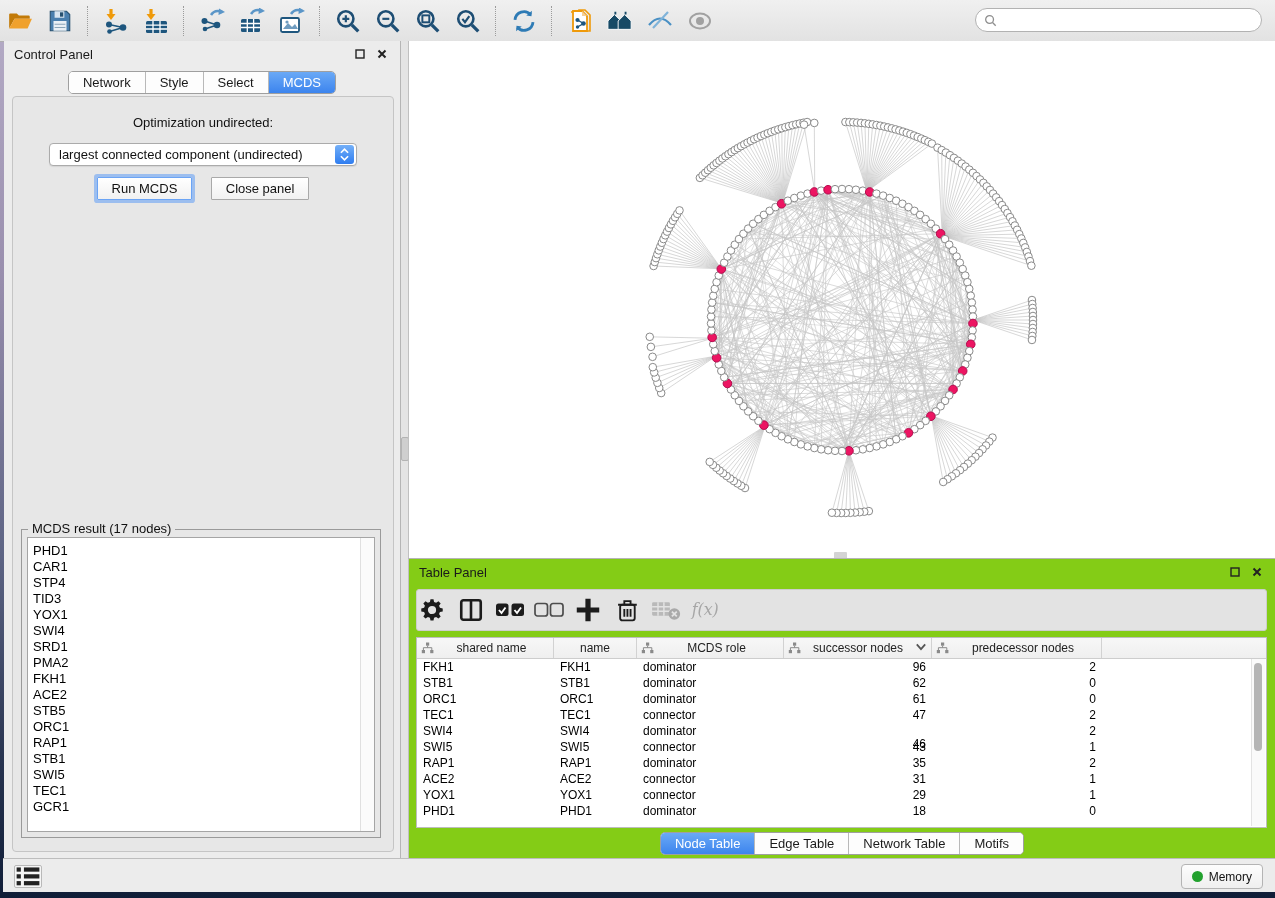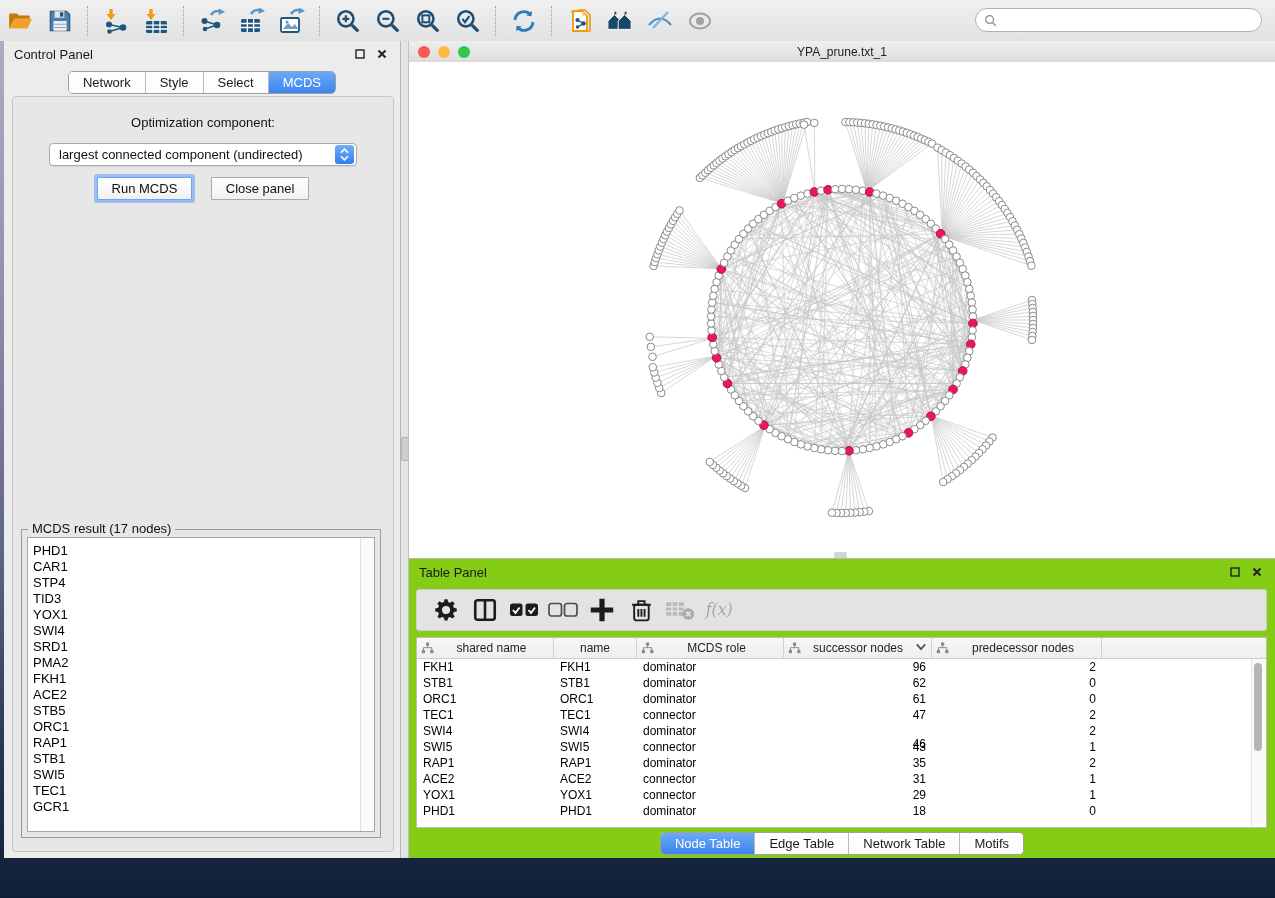--- a/index.html
+++ b/index.html
@@ -70,21 +70,21 @@
     display:flex;align-items:center;position:relative;}
   .lights{display:flex;gap:8px;margin-left:9px;}
   .light{width:12px;height:12px;border-radius:50%;}
   .net-title{position:absolute;left:0;right:0;text-align:center;font-size:12px;color:#222;}
   .net-canvas{position:absolute;left:0;top:21px;right:0;bottom:0;background:#fff;overflow:hidden;}
 
   
   .table-panel{position:absolute;left:408px;top:558px;width:867px;height:300px;background:#84cc16;
     border-left:1px solid #c0c0c0;border-top:1px solid #b5b5b5;box-sizing:border-box;}
   .tp-toolbar{position:absolute;left:7px;right:8px;top:30px;height:42px;background:#e3e3e3;
-    border:1px solid #cdcdcd;border-radius:3px;display:flex;align-items:center;padding-left:14px;box-sizing:border-box;}
+    border:1px solid #cdcdcd;border-radius:3px;display:flex;align-items:center;box-sizing:border-box;}
   .tp-icon{margin-right:9px;display:flex;align-items:center;justify-content:center;width:30px;height:30px;}
   .tp-icon svg{max-width:30px;max-height:26px;}
   .grid{position:absolute;left:7px;right:8px;top:78px;bottom:30px;background:#fff;border:1px solid #bdbdbd;box-sizing:border-box;}
   .grid-header{display:flex;height:20px;background:linear-gradient(180deg,#f7f7f7,#efefef);border-bottom:1px solid #cdcdcd;font-size:12px;color:#222;}
   .gh-cell{display:flex;align-items:center;border-right:1px solid #d2d2d2;box-sizing:border-box;padding:0 4px;}
   .gh-cell .gh-icon{width:13px;height:12px;flex:0 0 auto;}
   .gh-cell .gh-label{flex:1;text-align:center;white-space:nowrap;overflow:hidden;}
   .gh-cell .gh-sort{width:12px;flex:0 0 auto;}
   .grid-row{display:flex;height:16px;font-size:12px;color:#000;align-items:center;}
   .g-cell{box-sizing:border-box;padding:0 6px;white-space:nowrap;overflow:hidden;}
@@ -267,21 +267,21 @@
     </div>
     <div class="cp-tabs-row">
       <span class="seg-tabs" id="cp-tabs">
           <span class="seg-tab">Network</span>
           <span class="seg-tab">Style</span>
           <span class="seg-tab">Select</span>
           <span class="seg-tab active">MCDS</span>
         </span>
     </div>
     <div class="cp-content">
-      <div class="opt-label">Optimization component:</div>
+      <div class="opt-label">Optimization undirected:</div>
       <div class="dropdown">
         <span class="dd-text">largest connected component (undirected)</span>
         <span class="dd-stepper">
           <svg viewBox="0 0 10 6">
               <path d="M1 5 L5 1 L9 5" fill="none" stroke="#fff" stroke-width="1.8"></path>
             </svg>
           <svg viewBox="0 0 10 6">
               <path d="M1 1 L5 5 L9 1" fill="none" stroke="#fff" stroke-width="1.8"></path>
             </svg>
         </span>
@@ -316,28 +316,20 @@
         </div>
       </div>
     </div>
   </div>
 
   <div class="v-splitter">
       <div class="v-handle"></div>
     </div>
 
   <div class="net-window">
-    <div class="net-titlebar">
-      <div class="net-title">YPA_prune.txt_1</div>
-      <div class="lights">
-        <span class="light" id="light-r" style="background: rgb(252, 87, 83);"></span>
-        <span class="light" id="light-y" style="background: rgb(253, 188, 64);"></span>
-        <span class="light" id="light-g" style="background: rgb(51, 199, 72);"></span>
-      </div>
-    </div>
     <div class="net-canvas">
       <svg id="net-svg" width="867" height="496">
           <g stroke="#c7c7c7" stroke-width="0.8" stroke-opacity="0.8">
             <line x1="372.59688231013837" y1="141.7568781675891" x2="474.1440492748753" y2="382.37108670935794"></line>
             <line x1="372.59688231013837" y1="141.7568781675891" x2="325.8023363560299" y2="333.29715073808734"></line>
             <line x1="372.59688231013837" y1="141.7568781675891" x2="312.3081308989759" y2="308.935966987005"></line>
             <line x1="372.59688231013837" y1="141.7568781675891" x2="329.9617461898539" y2="177.1042754420488"></line>
             <line x1="372.59688231013837" y1="141.7568781675891" x2="318.40603592631305" y2="194.5238359864229"></line>
             <line x1="372.59688231013837" y1="141.7568781675891" x2="378.8692036643425" y2="377.2931552439936"></line>
             <line x1="372.59688231013837" y1="141.7568781675891" x2="460.6911236954808" y2="386.0398440661405"></line>
@@ -1329,13 +1321,29 @@
     <div class="tp-tabs-row">
       <span class="seg-tabs" id="tp-tabs">
           <span class="seg-tab active">Node Table</span>
           <span class="seg-tab">Edge Table</span>
           <span class="seg-tab">Network Table</span>
           <span class="seg-tab">Motifs</span>
         </span>
     </div>
   </div>
 
+  <div class="status-bar">
+    <div class="status-left-btn">
+      <svg viewBox="0 0 16 14">
+        <rect x="1" y="1.5" width="2.6" height="2.6" fill="#222"></rect>
+          <rect x="5.5" y="1.5" width="9.5" height="2.6" fill="#222"></rect>
+        <rect x="1" y="5.7" width="2.6" height="2.6" fill="#222"></rect>
+          <rect x="5.5" y="5.7" width="9.5" height="2.6" fill="#222"></rect>
+        <rect x="1" y="9.9" width="2.6" height="2.6" fill="#222"></rect>
+          <rect x="5.5" y="9.9" width="9.5" height="2.6" fill="#222"></rect>
+      </svg>
+    </div>
+    <div class="memory-btn">
+      <span class="mem-dot" id="mem-dot" style="background: rgb(34, 161, 46);"></span>
+      <span>Memory</span>
+    </div>
+  </div>
 </div>
 
 </body></html>

